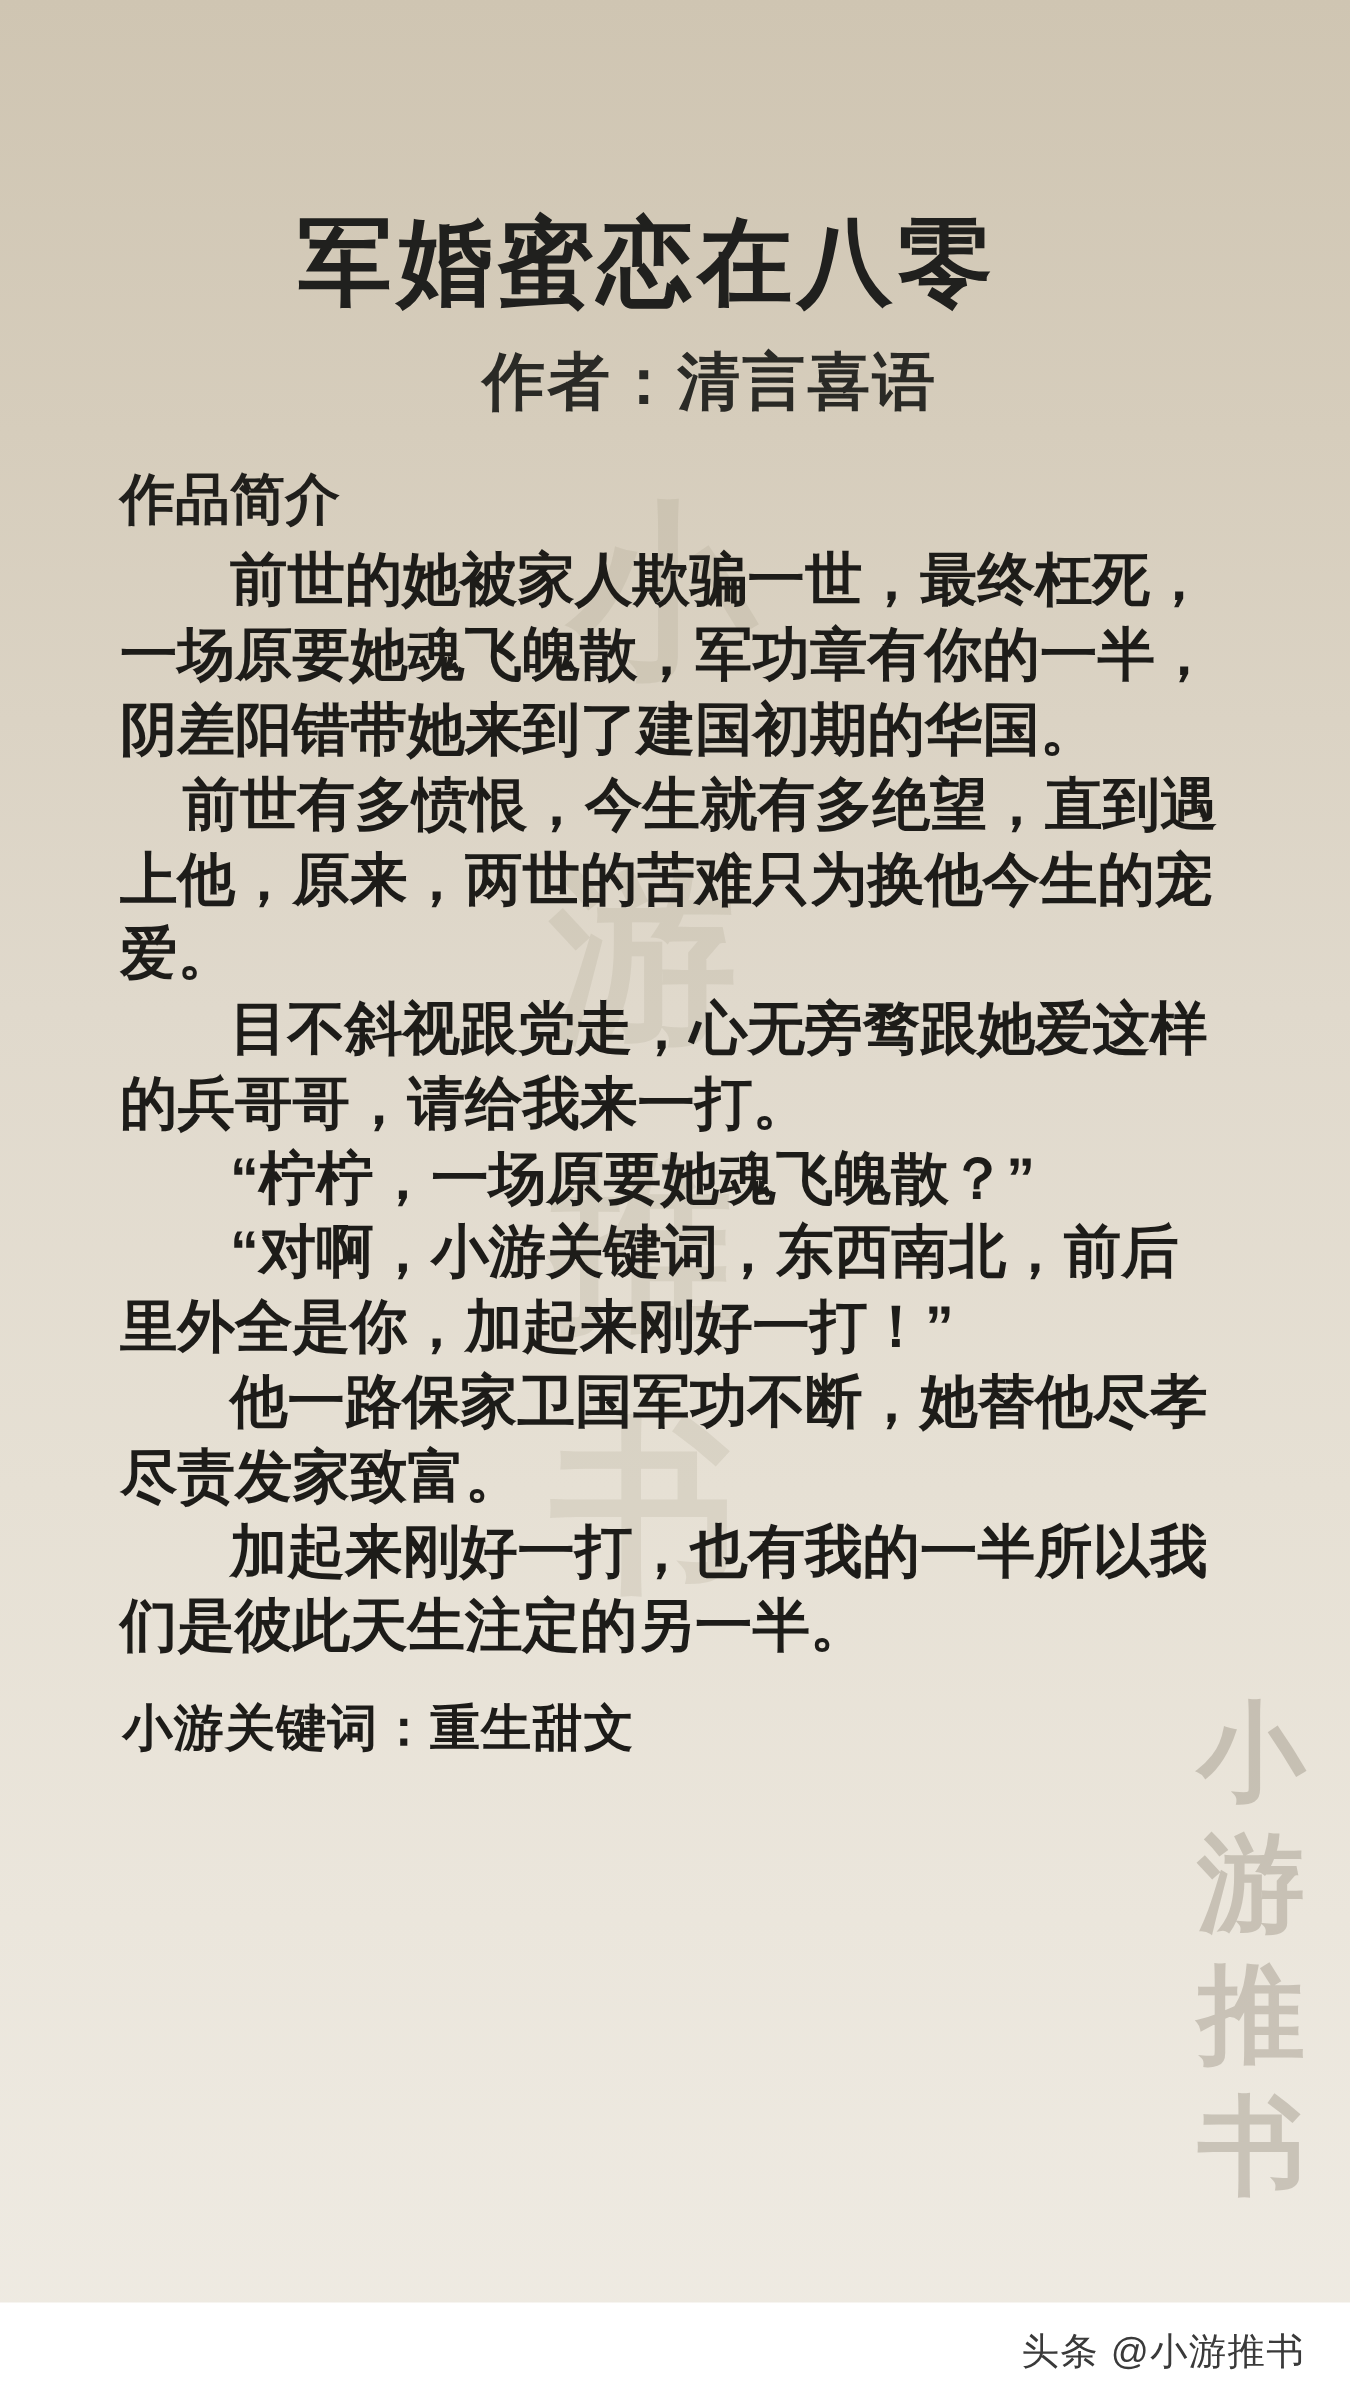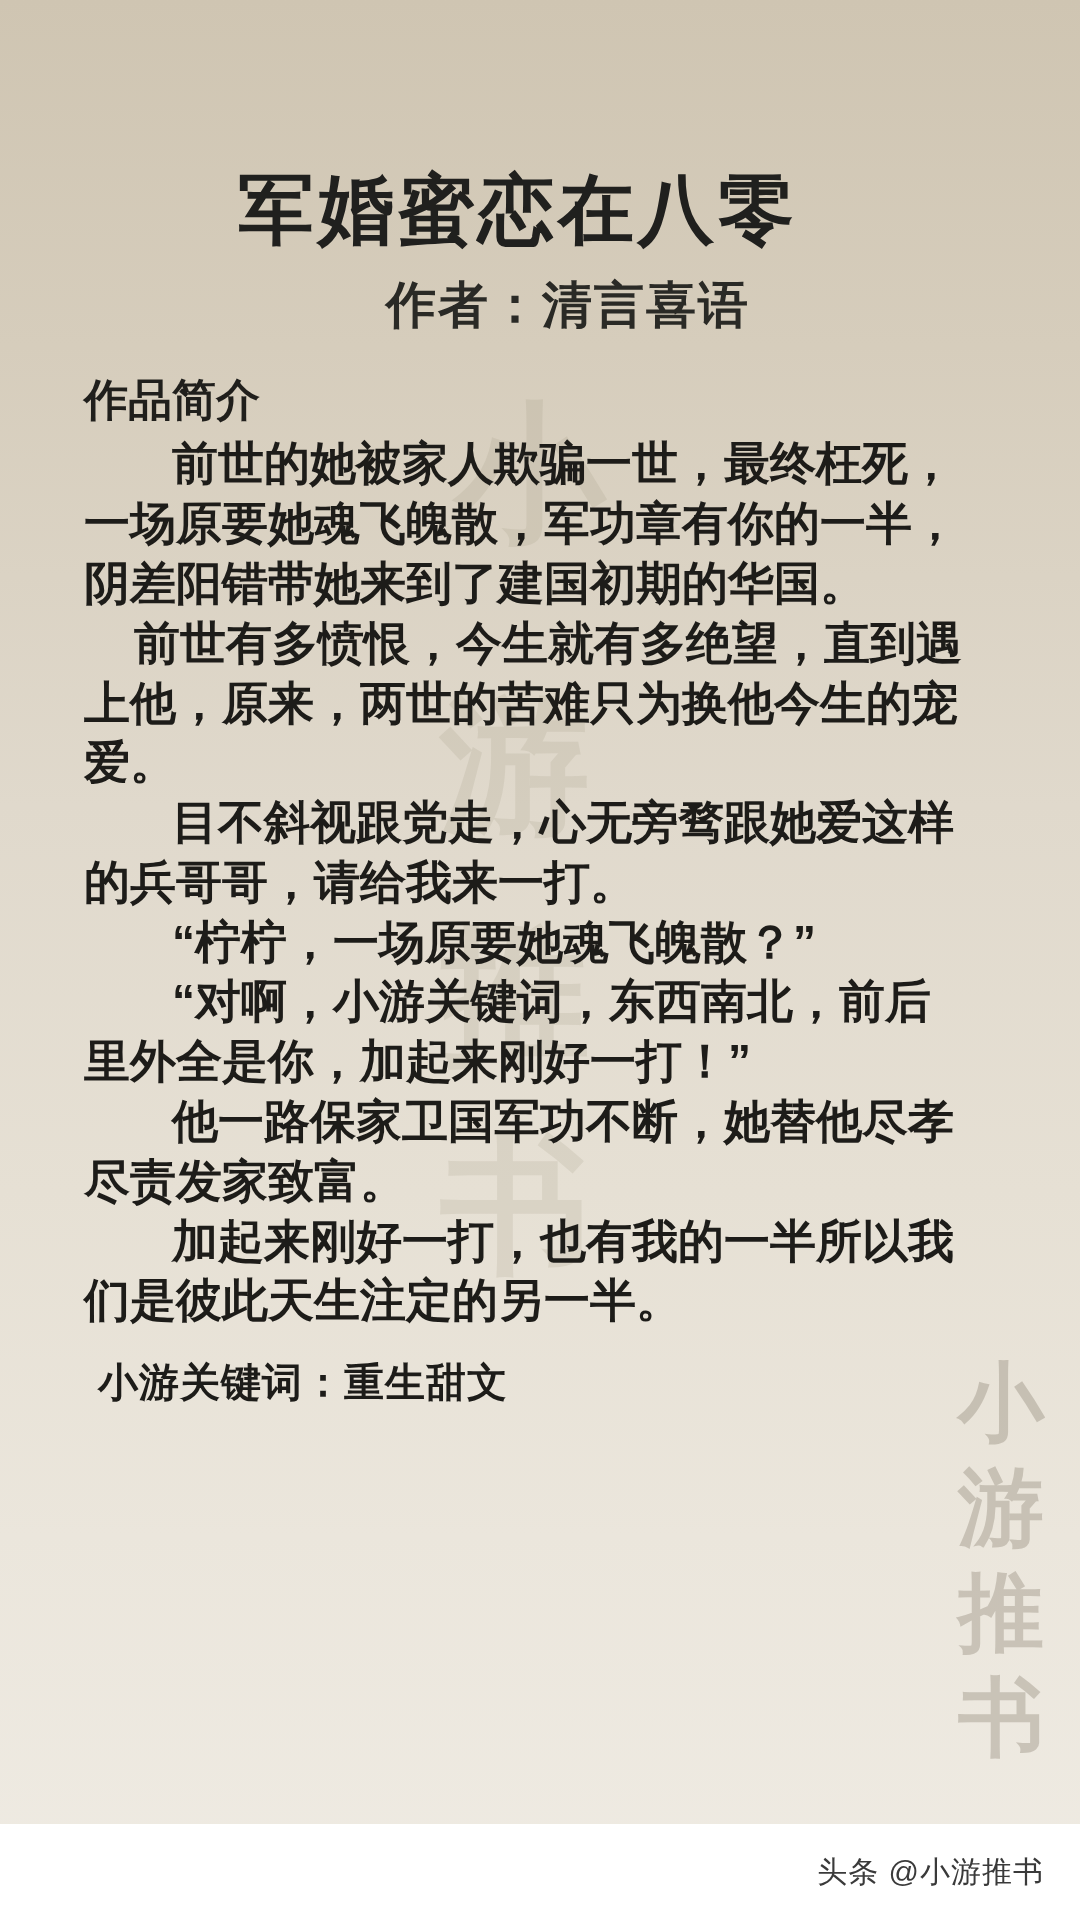--- a/index.html
+++ b/index.html
@@ -73,21 +73,21 @@
     text-align: center;
     font-size: 50px;
     font-weight: 700;
     color: #2a2a26;
     letter-spacing: 2px;
     padding-left: 28px;
   }
 
   .body-wrap {
     position: absolute;
-    left: 84px;
+    left: 96px;
     top: 372px;
     width: 890px;
   }
   .section-label {
     font-size: 44px;
     font-weight: 700;
     color: #201f1c;
     line-height: 1.28;
     margin-bottom: 6px;
   }
@@ -109,21 +109,21 @@
     font-weight: 700;
     color: #1d1c19;
     letter-spacing: 1px;
   }
 
   .footer {
     position: absolute;
     left: 0;
     bottom: 0;
     width: 1080px;
-    height: 96px;
+    height: 78px;
     background: #ffffff;
     display: flex;
     align-items: center;
     justify-content: flex-end;
     box-sizing: border-box;
     padding-right: 36px;
   }
   .footer-text {
     font-size: 30px;
     color: #3a3a3a;

